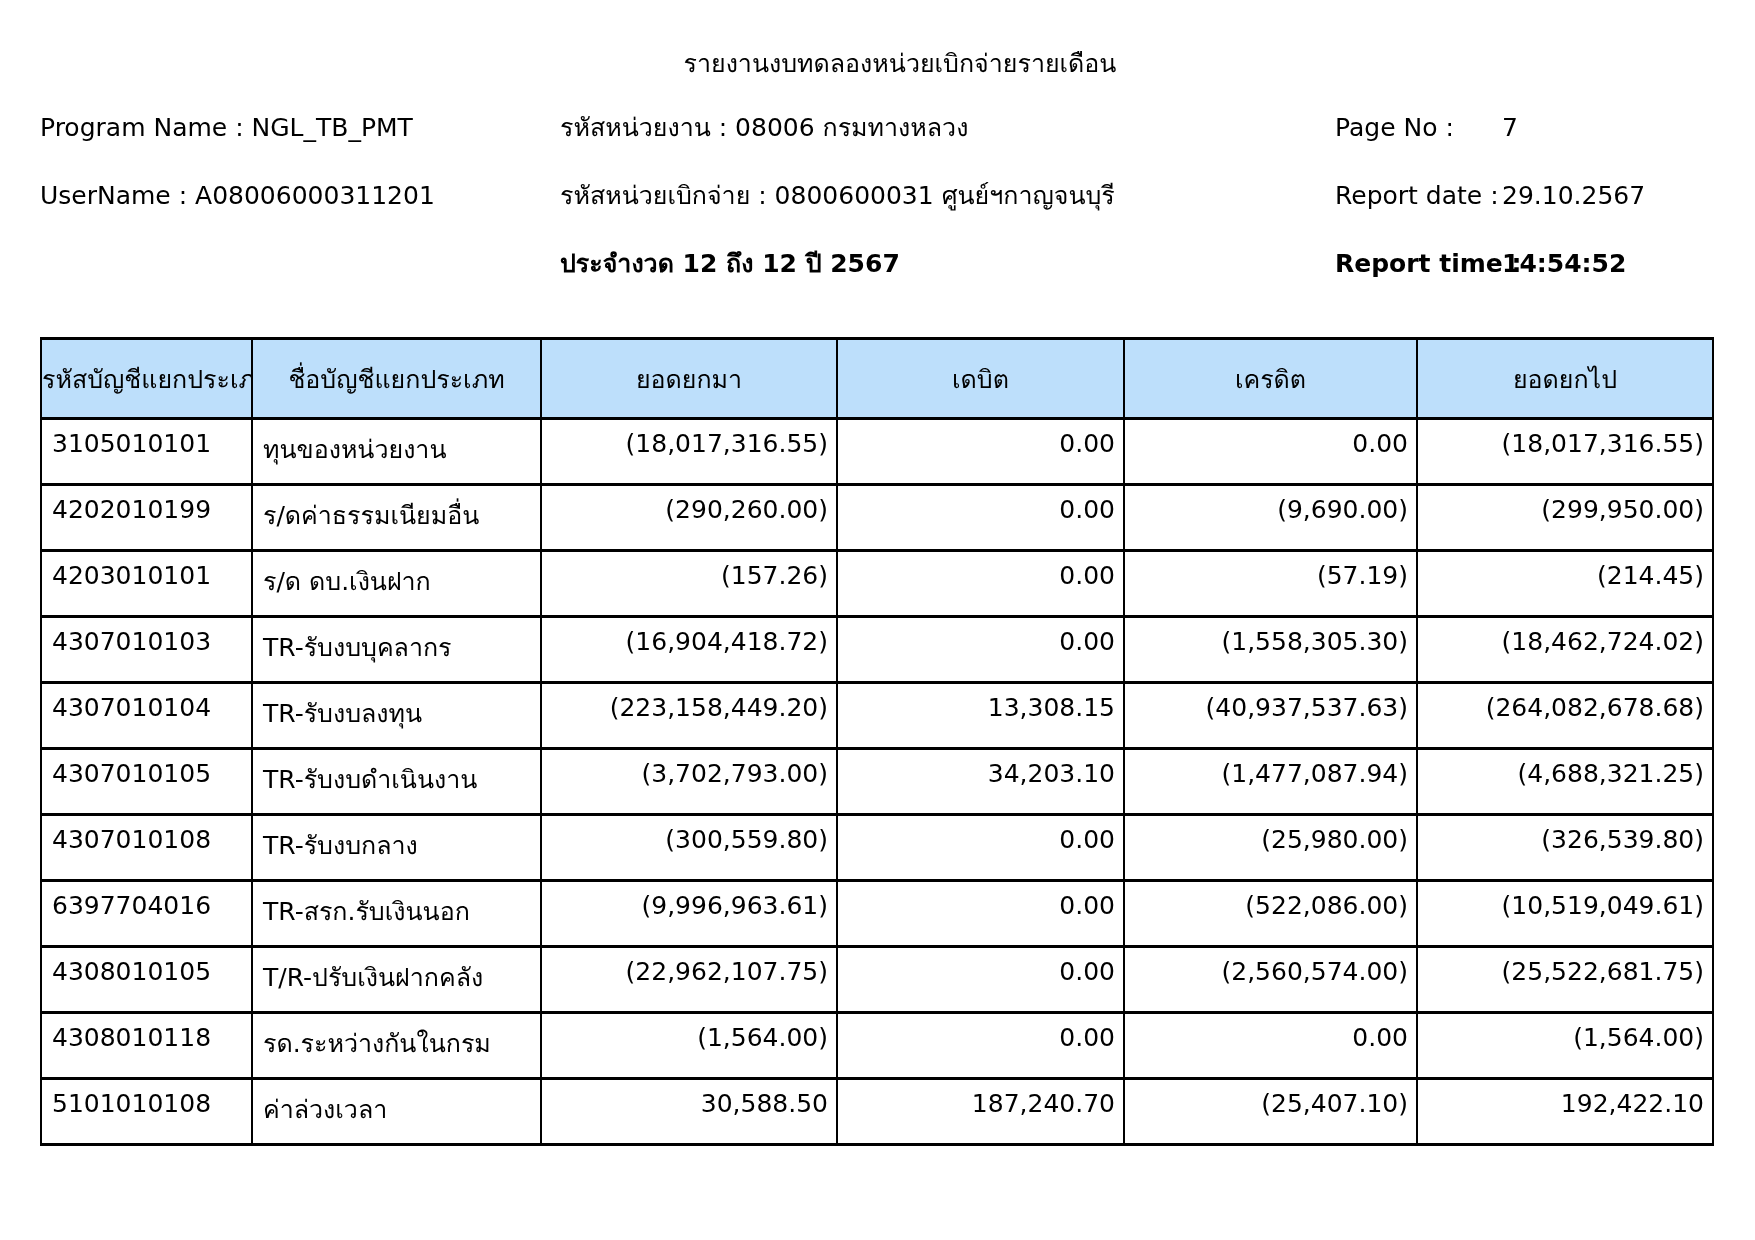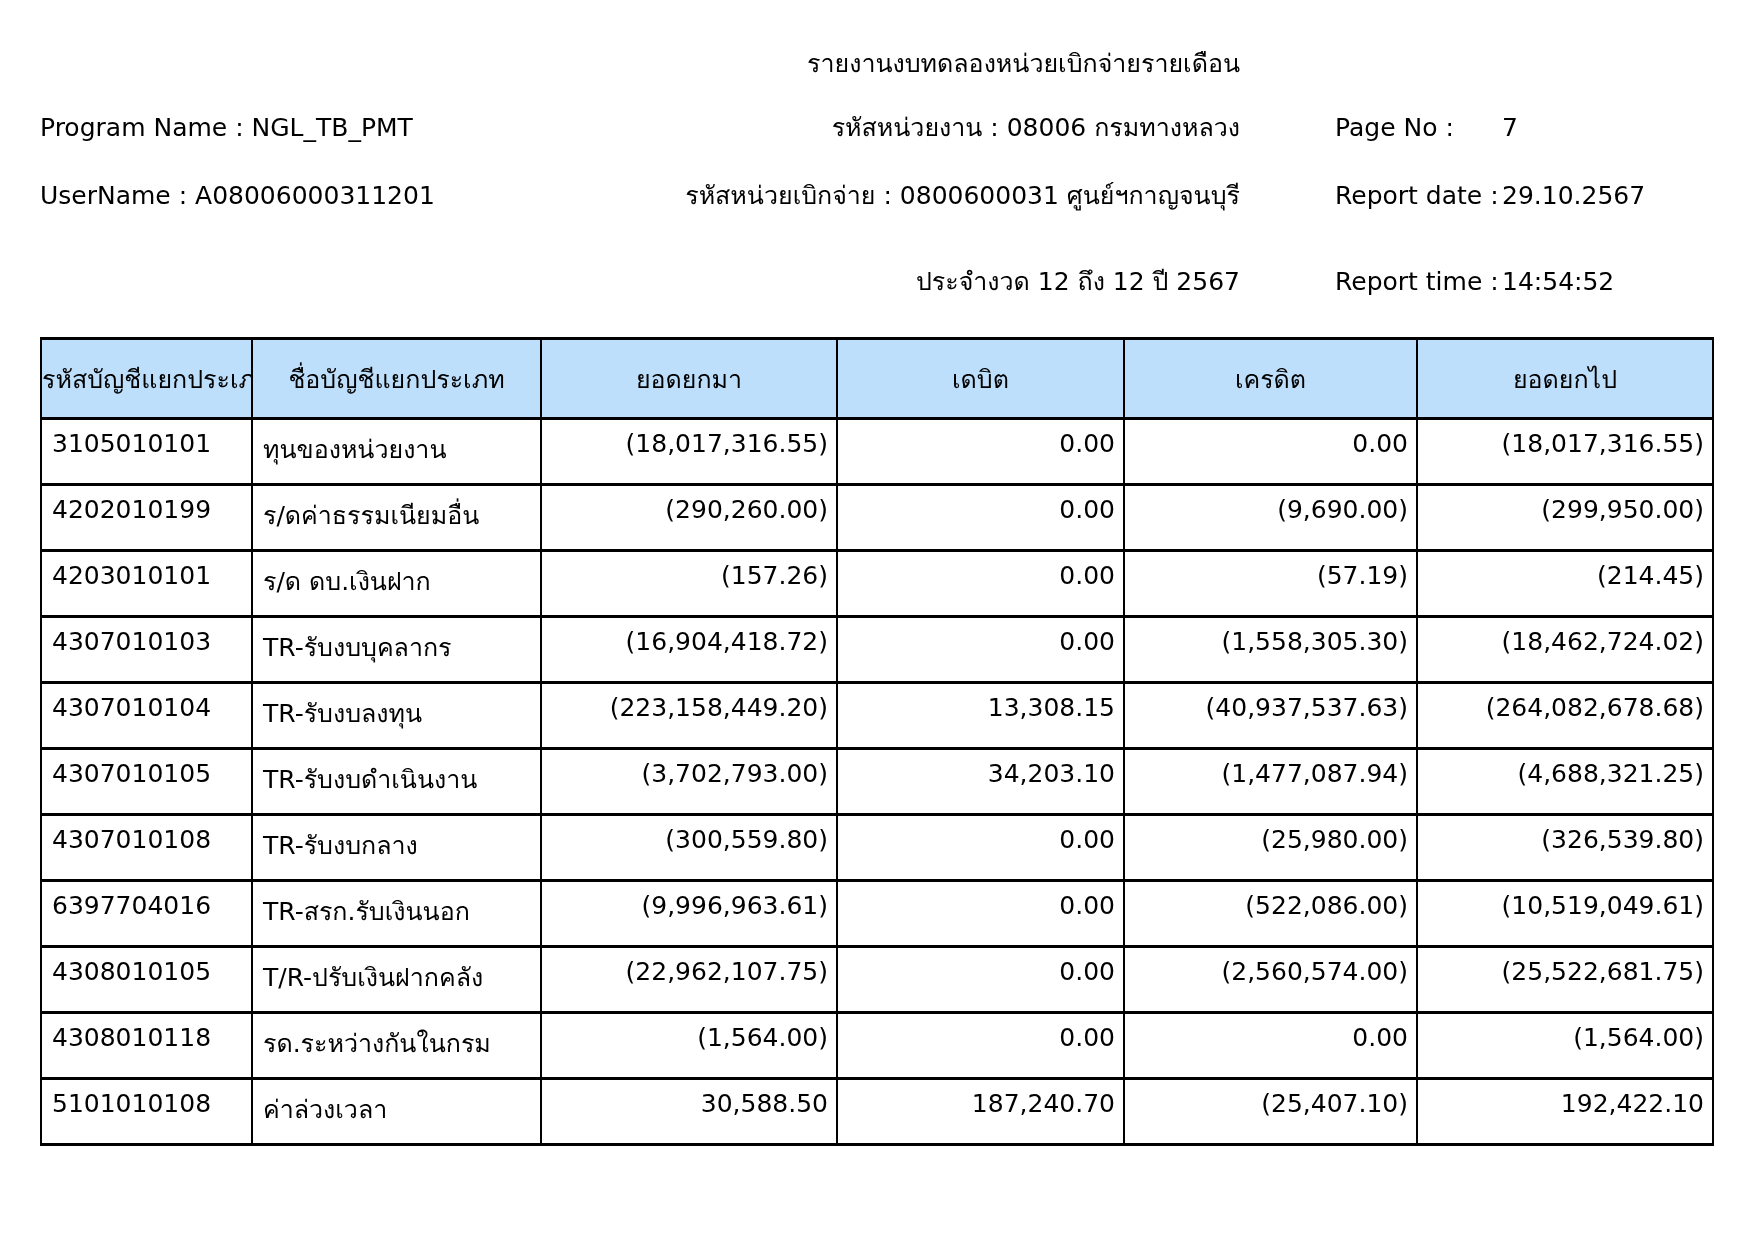--- a/index.html
+++ b/index.html
@@ -13,28 +13,28 @@
     color: var(--text-color, #000);
   }
   .page { position: absolute; inset: 0; background: var(--page-bg, #fff); }
 
   .abs {
     position: absolute;
     font-size: 25px;
     line-height: 32px;
     white-space: nowrap;
   }
-  .title   { top: 48px;  left: 560px; width: 680px; text-align: right; }
-  .center  { left: 560px; width: 680px; text-align: right; }
+  .title   { top: 48px;  left: 560px; width: 680px; text-align: center; }
+  .center  { left: 560px; width: 680px; text-align: left; }
   .left    { left: 40px; text-align: center; }
   .rlabel  { left: 1335px; }
   .rvalue  { left: 1502px; }
   .r1 { top: 112px; }
   .r2 { top: 180px; }
-  .r3 { top: 266px; }
+  .r3 { top: 248px; font-weight: bold; }
 
   table.report-table {
     position: absolute;
     top: 337px;
     left: 40px;
     width: 1672px;
     table-layout: fixed;
     border-collapse: collapse;
   }
   .report-table th,

